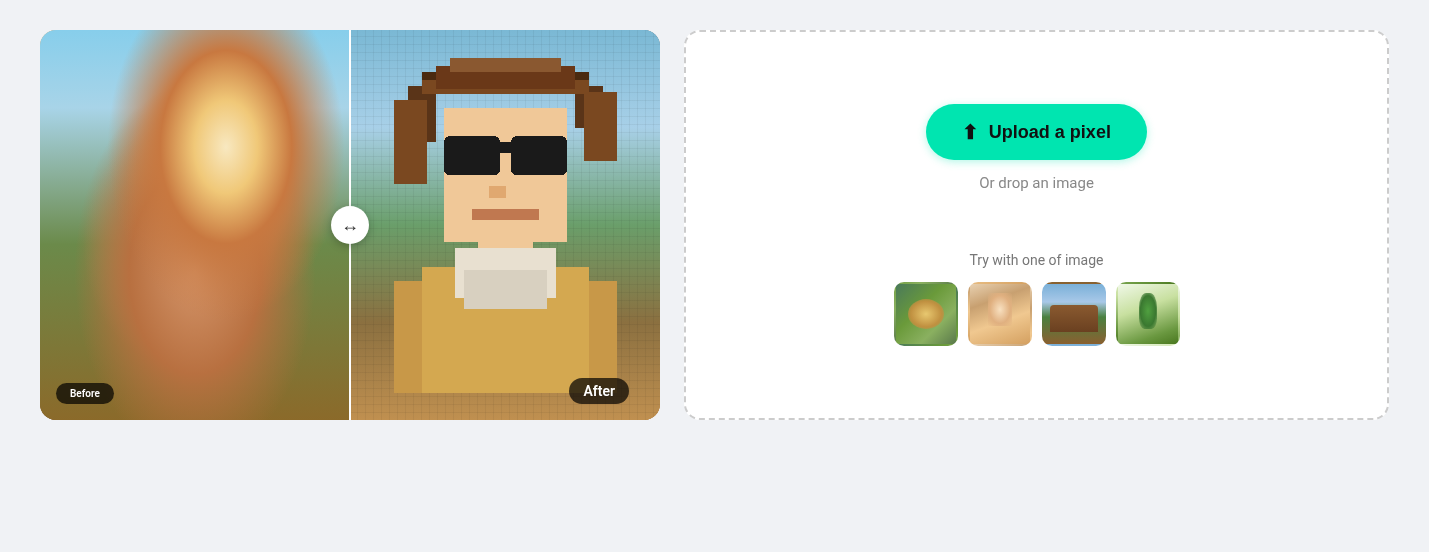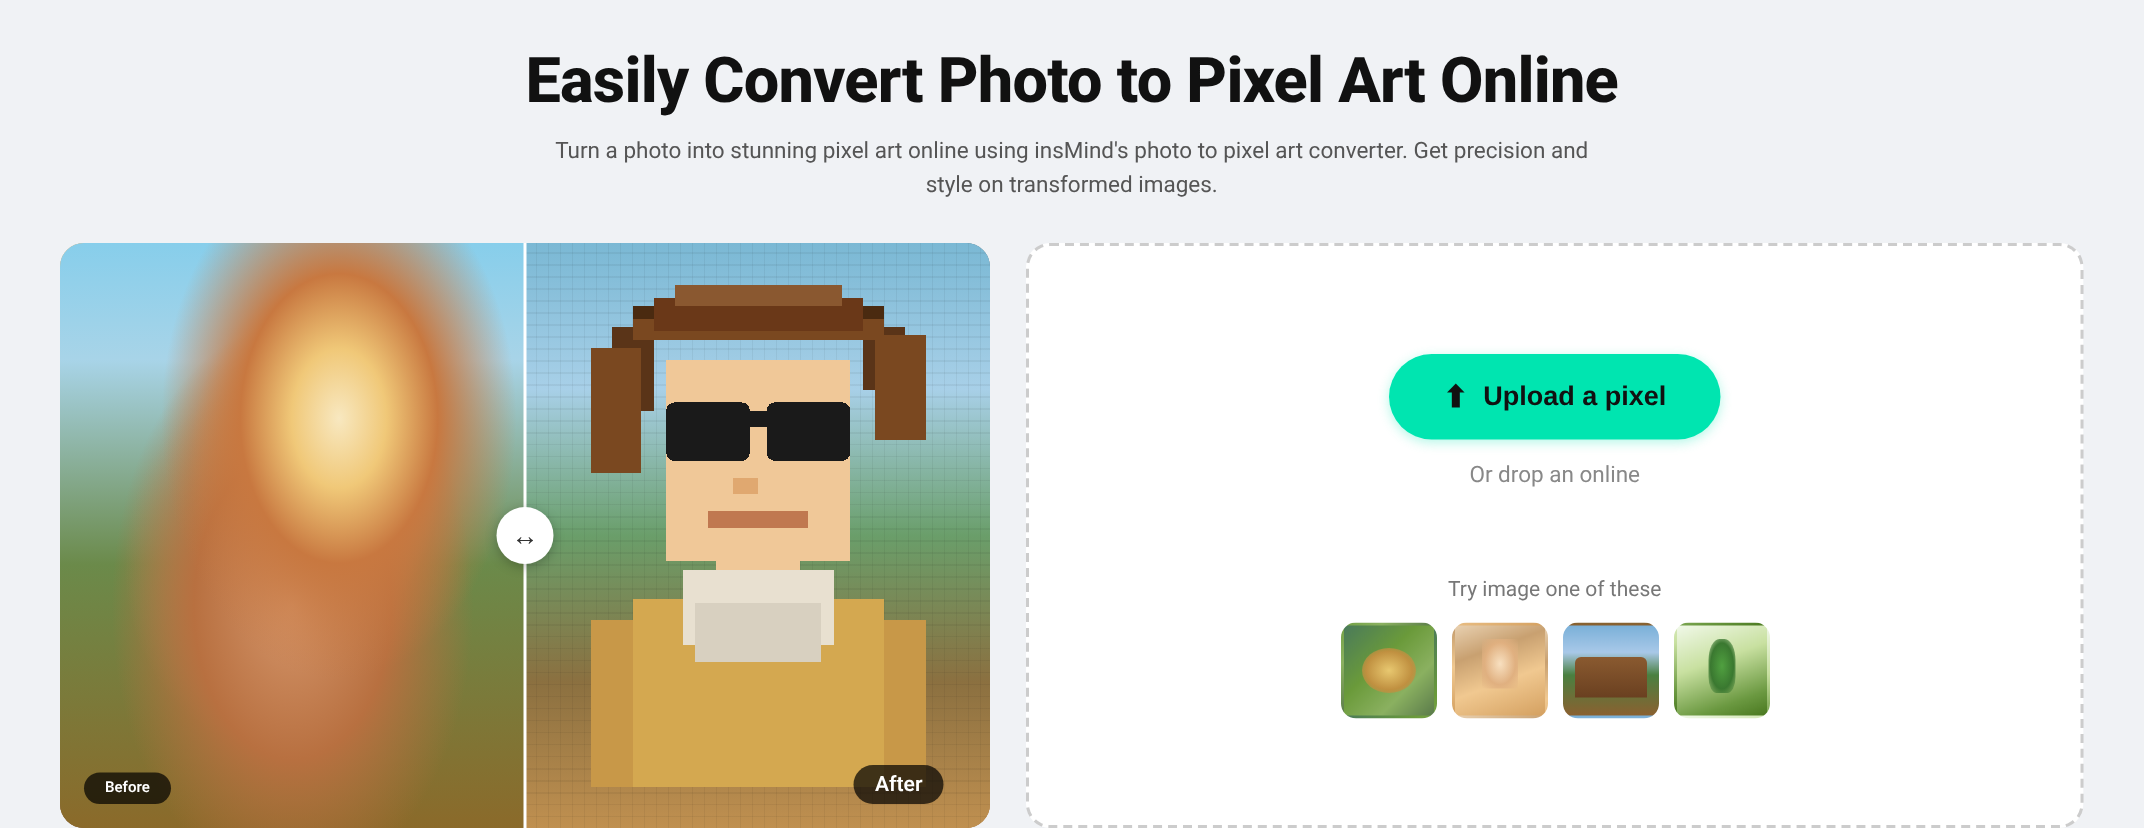--- a/index.html
+++ b/index.html
@@ -306,24 +306,20 @@
       top: 5%;
       left: 5%;
       width: 90%;
       height: 90%;
     }
   </style>
 </head>
 <body>
 
 <div class="page-wrapper">
-  <div class="header">
-    <h1>Easily Convert Photo to Pixel Art Online</h1>
-    <p>Turn a photo into stunning pixel art online using insMind's photo to pixel art converter. Get precision and style on transformed images.</p>
-  </div>
 
   <div class="main-content">
 
     <div class="preview-panel">
       <div class="before-after-container">
 
         <div class="before-side">
           
         </div>
 
@@ -373,23 +369,23 @@
         <div class="label-after">After</div>
       </div>
     </div>
 
     <div class="upload-panel">
       <button class="upload-btn">
         <span class="upload-icon">⬆</span>
         <span>Upload a pixel</span>
       </button>
 
-      <p class="drop-text">Or drop an online</p>
-
-      <p class="try-label">Try image one of these</p>
+      <p class="drop-text">Or drop an image</p>
+
+      <p class="try-label">Try with one of image</p>
 
       <div class="sample-images">
         <div class="sample-thumb thumb-1" title="Sample photo 1"></div>
         <div class="sample-thumb thumb-2" title="Sample photo 2"></div>
         <div class="sample-thumb thumb-3" title="Sample photo 3"></div>
         <div class="sample-thumb thumb-4" title="Sample photo 4"></div>
       </div>
     </div>
 
   </div>

